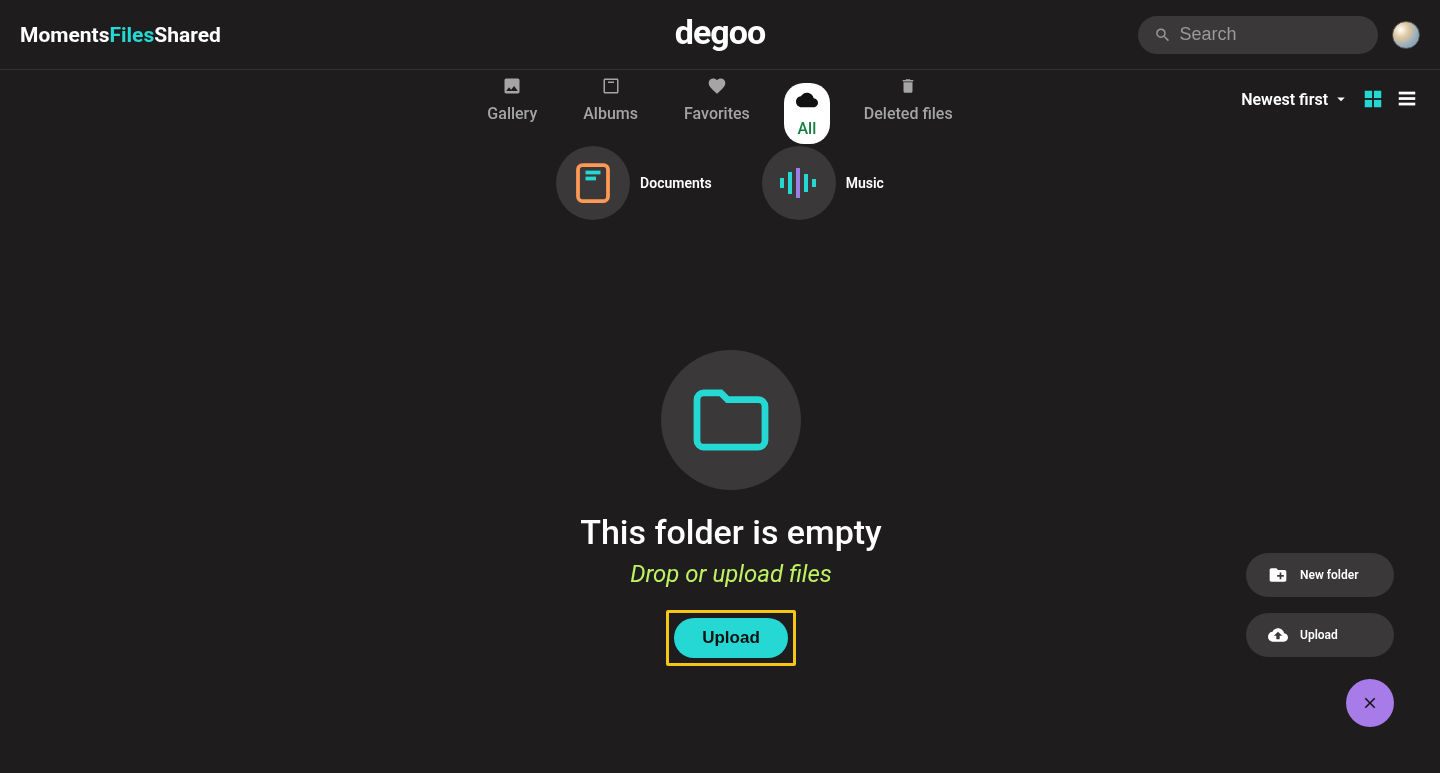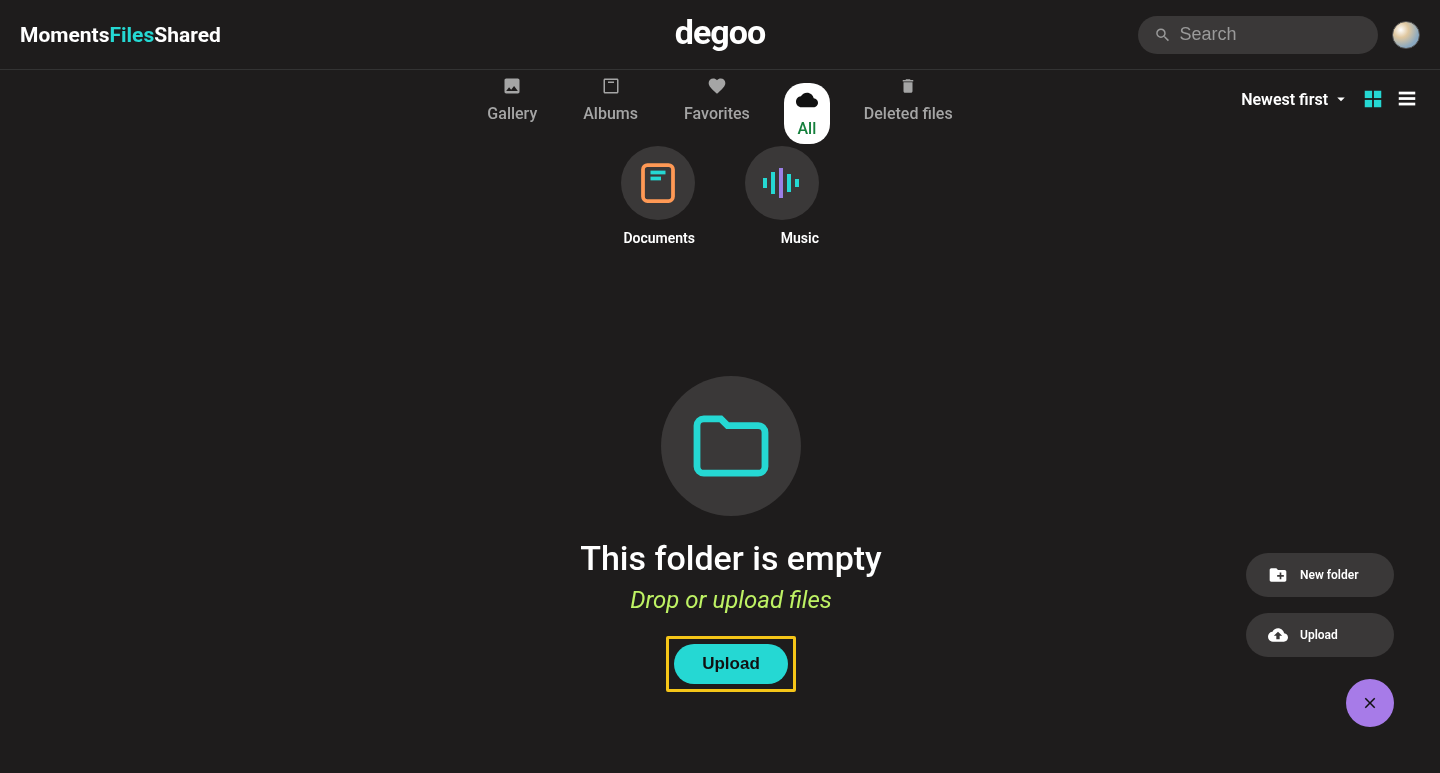--- a/index.html
+++ b/index.html
@@ -113,21 +113,21 @@
     cursor: pointer;
   }
 
   
   .categories {
     display: flex;
     justify-content: center;
     gap: 50px;
     margin-top: 18px;
   }
-  .category { display: flex; flex-direction: column; align-items: flex-end; gap: 10px; cursor: pointer; }
+  .category { display: flex; flex-direction: row; align-items: center; gap: 10px; cursor: pointer; }
   .cat-circle {
     width: 74px;
     height: 74px;
     border-radius: 50%;
     background: #3a3838;
     display: flex;
     align-items: center;
     justify-content: center;
   }
   .cat-label { font-size: 14px; font-weight: 600; }

